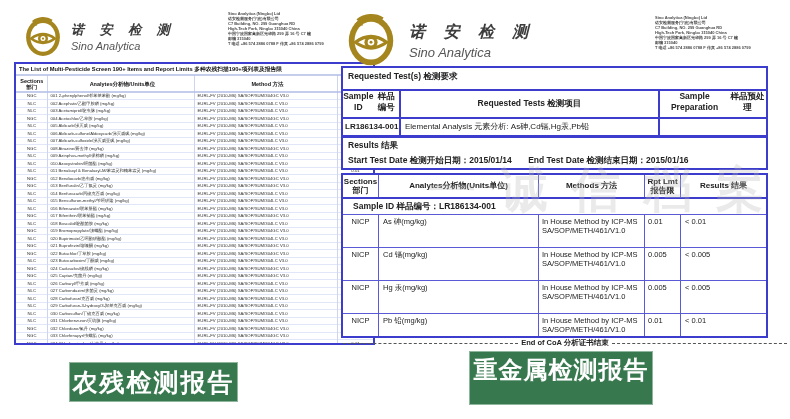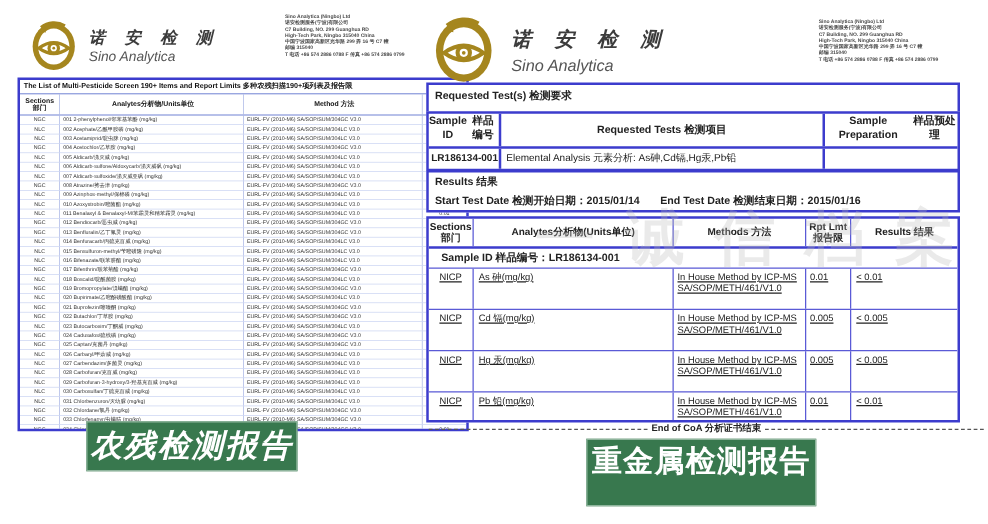--- a/index.html
+++ b/index.html
@@ -75,34 +75,34 @@
   .rt2-head > div { display:flex; flex-direction:column; justify-content:center; line-height:9.5px;
                     box-sizing:border-box; }
   .c2-sec { width:36px;  border-right:1.5px solid #5a5ad6; box-sizing:border-box; }
   .c2-ana { width:160px; border-right:1.5px solid #5a5ad6; box-sizing:border-box; }
   .c2-met { width:106px; border-right:1.5px solid #5a5ad6; box-sizing:border-box; }
   .c2-rpt { width:36px;  border-right:1.5px solid #5a5ad6; box-sizing:border-box; }
   .c2-res { flex:1; }
   .rt2-sample { height:15px; line-height:14px; font-size:8.5px; font-weight:bold; padding-left:10px;
                 border-bottom:1px solid #5a5ad6; }
   .rt2-row { display:flex; height:32px; font-size:7.5px; border-bottom:1px solid #5a5ad6; }
-  .rt2-row > div { padding-top:2px; box-sizing:border-box;text-decoration:underline; }
+  .rt2-row > div { padding-top:2px; box-sizing:border-box; }
   .rt2-row .c2-sec { text-align:center; }
   .rt2-row .c2-ana, .rt2-row .c2-res { padding-left:4px; }
   .rt2-row .c2-rpt { padding-left:3px; }
   .rt2-row .c2-met { padding-left:3px; line-height:9px; word-break:break-all; overflow:hidden; }
 
   .endline { position:absolute; left:340px; top:338px; width:450px; display:flex; align-items:center;
              font-size:7.5px; font-weight:bold; color:#222; }
   .endline::before, .endline::after { content:""; flex:1; border-top:1.5px dashed #555; margin:0 3px; }
 
   
   .badge { position:absolute; background:#38784e; color:#fff; font-weight:bold; text-align:center;
            border:1px solid #8fb59d; box-sizing:border-box; }
-  .badge-left { left:69px; top:337px; width:169px; height:40px; font-size:25px; line-height:38px; letter-spacing:2px;font-style:italic; }
+  .badge-left { left:69px; top:362px; width:169px; height:40px; font-size:25px; line-height:38px; letter-spacing:2px; }
   .badge-right { left:469px; top:351px; width:184px; height:54px; font-size:24px; line-height:36px; letter-spacing:1px; }
 
   
   .watermark { position:absolute; left:428px; top:158px; font-size:48px; font-weight:bold;
                letter-spacing:24px; white-space:nowrap; color:rgba(185,185,185,0.30);
                z-index:6; pointer-events:none; }
 </style>
 </head>
 <body>
 

